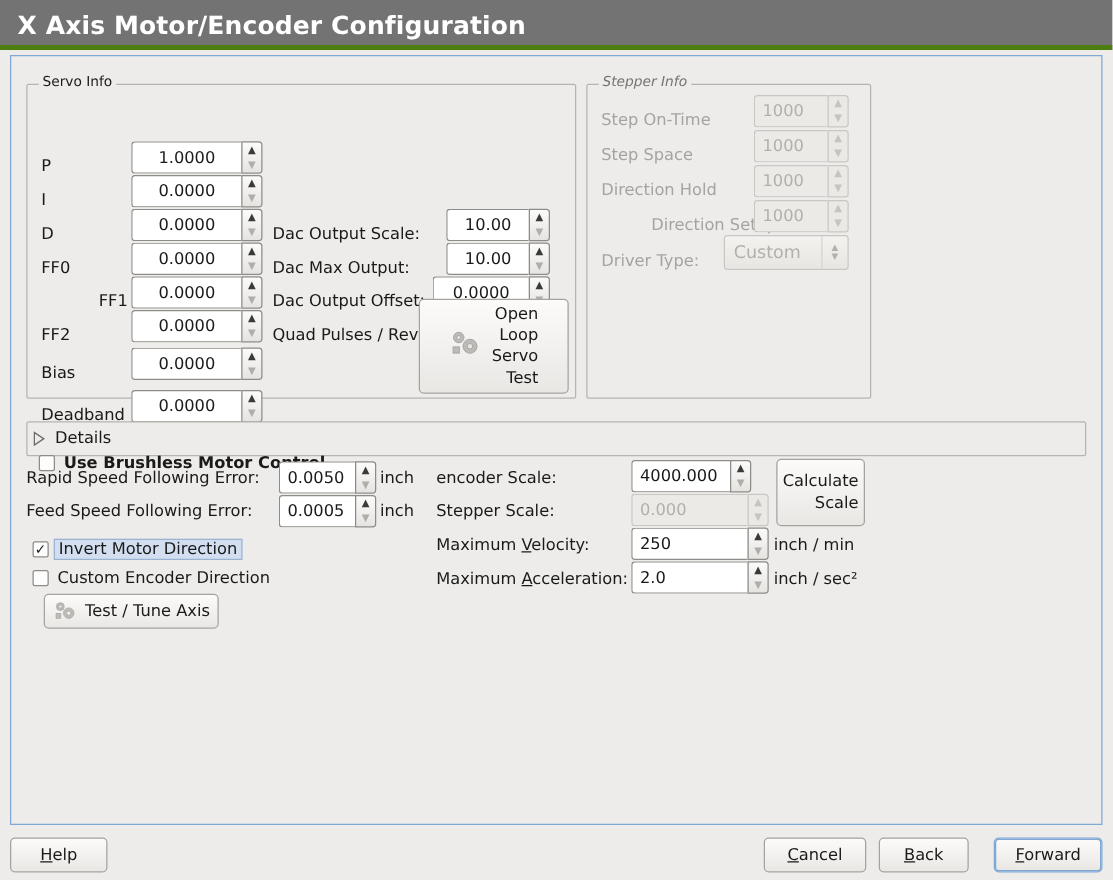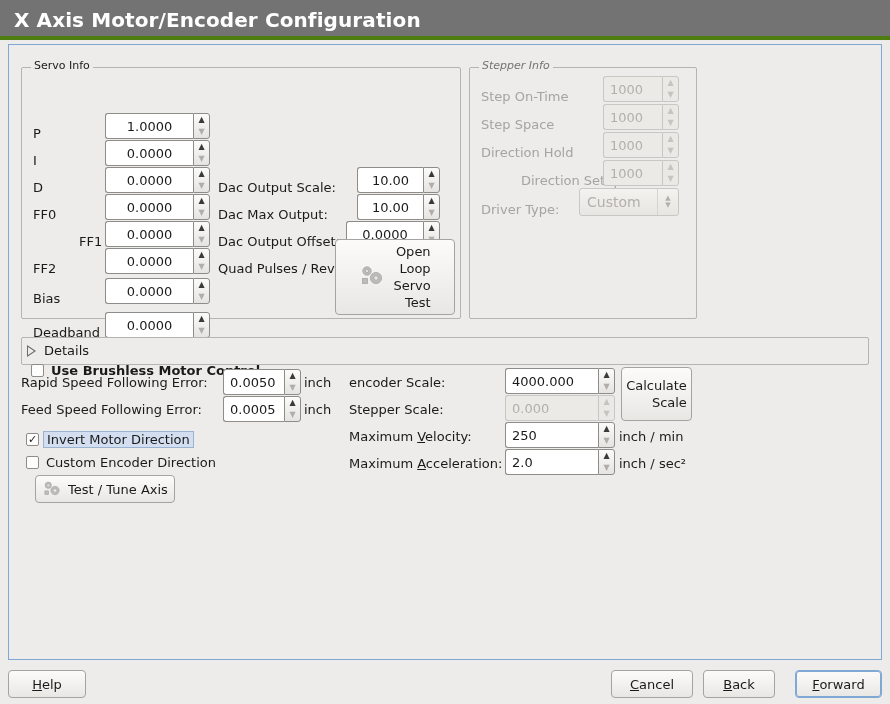--- a/index.html
+++ b/index.html
@@ -479,21 +479,21 @@
           <circle cx="17" cy="14" r="5.6"></circle>
             <circle cx="17" cy="14" r="2.2" fill="#f2f0ed"></circle>
           <rect x="3.5" y="14.5" width="5" height="5"></rect>
         </g>
       </svg>
     </span>
     <span>Test / Tune Axis</span>
   </div>
 
   <div class="lbl" style="left:340px; top:329px;">encoder Scale:</div>
-  <div class="spin left" style="left:496px; top:323px; width:110px;">
+  <div class="spin left" style="left:496px; top:323px; width:96px;">
     <div class="field">4000.000</div>
     <div class="stepper">
       <div class="arw up">▲</div>
       <div class="arw dn">▼</div>
     </div>
   </div>
 
   <div class="lbl" style="left:340px; top:356px;">Stepper Scale:</div>
   <div class="spin left disabled" style="left:496px; top:350px; width:110px;">
     <div class="field">0.000</div>

